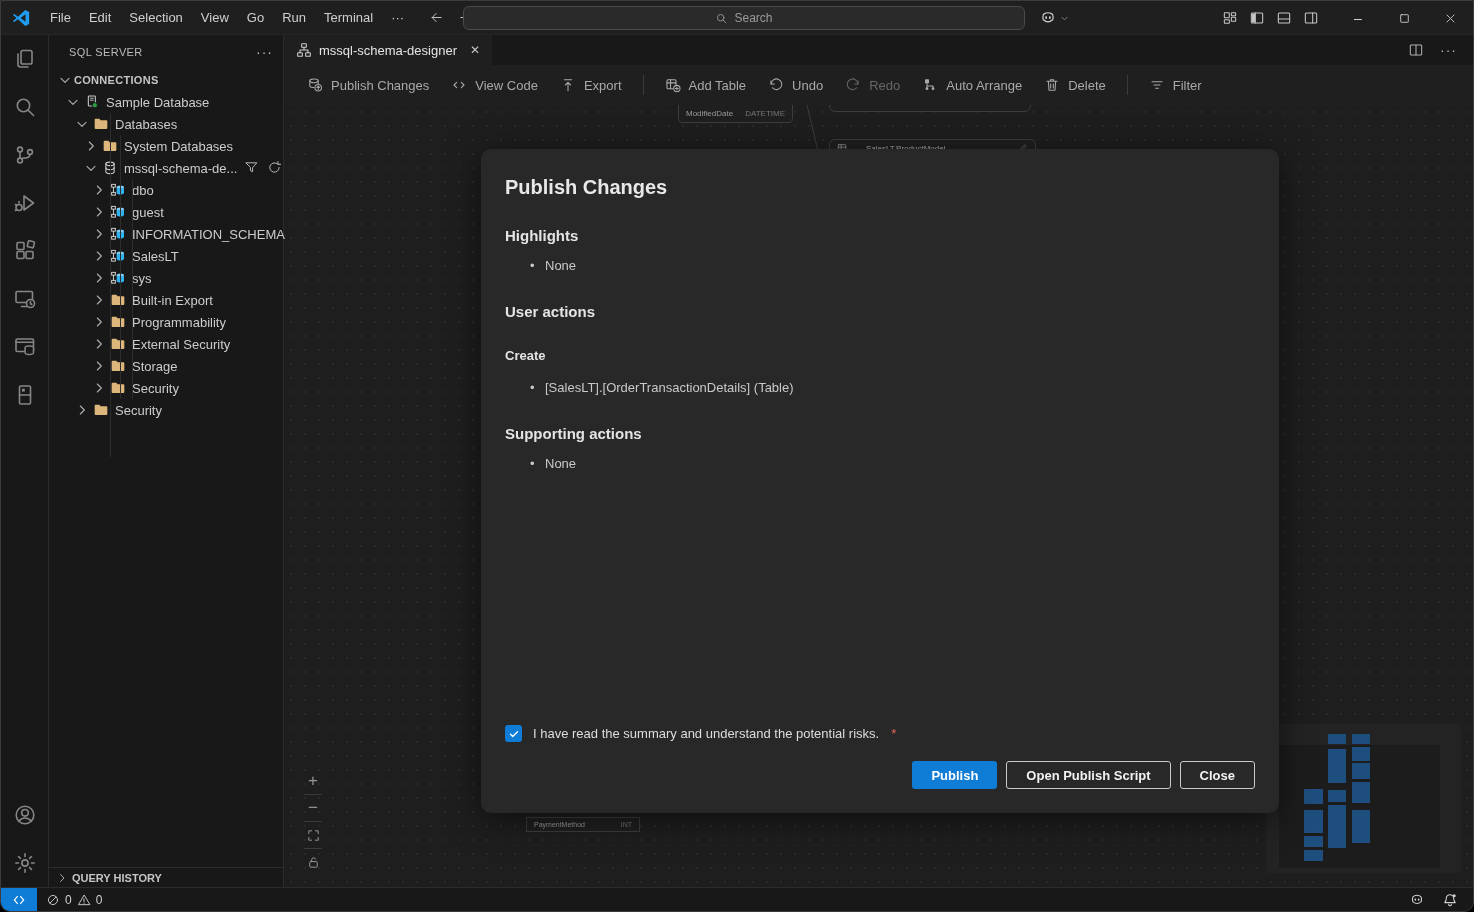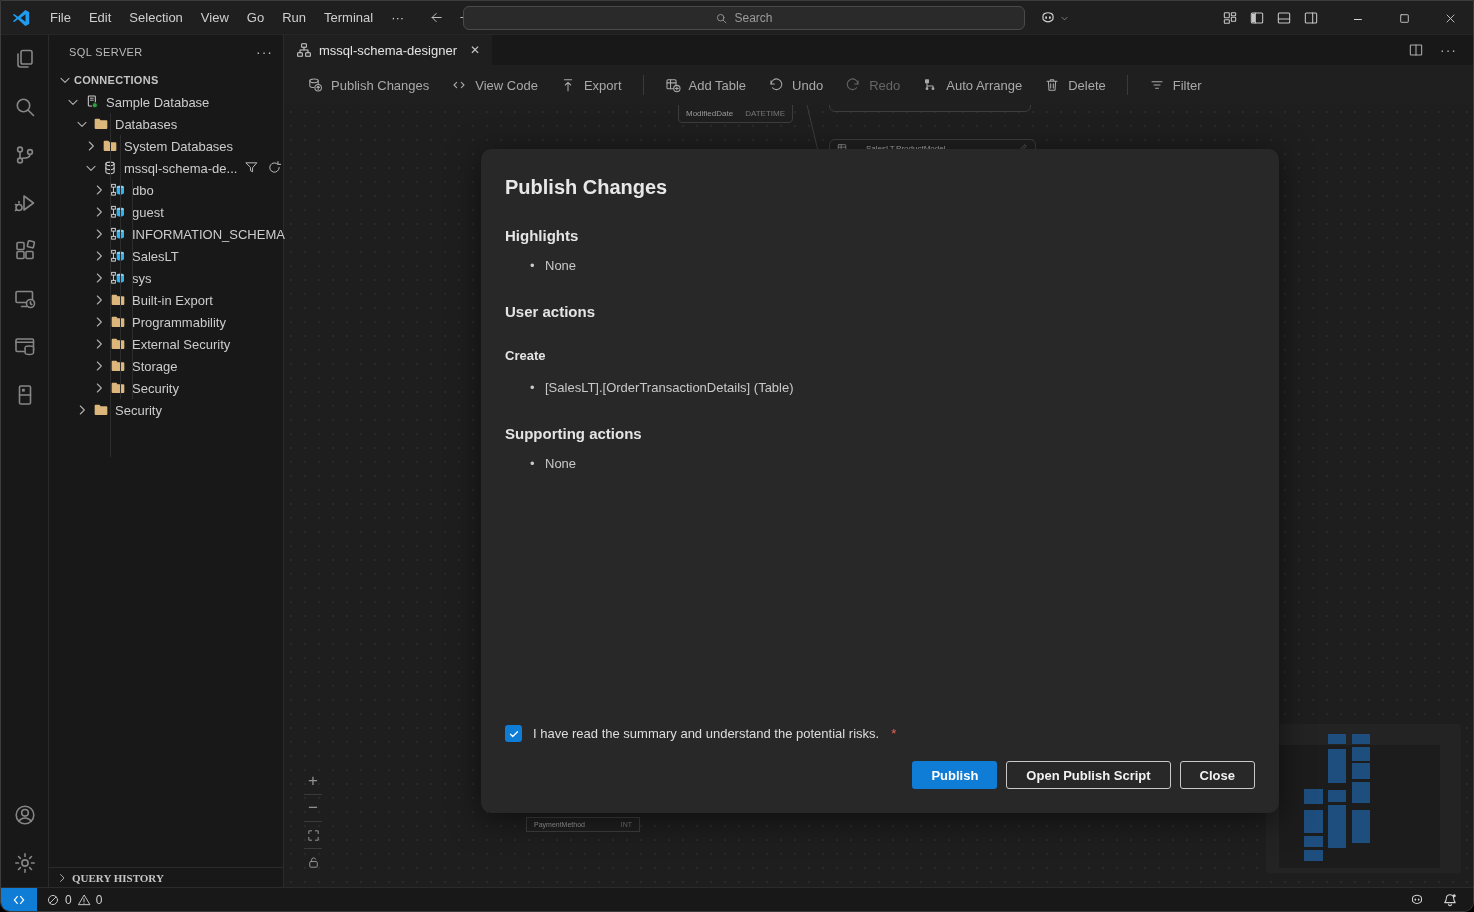--- a/index.html
+++ b/index.html
@@ -52,21 +52,21 @@
   .tree-row { height:22px; display:flex; align-items:center; gap:1px; color:#cccccc; white-space:nowrap; }
   .tree-row.bold .tree-label { font-weight:700; font-size:11px; color:#c5c5c5; letter-spacing:.3px; }
   .tree-chevron { width:16px; height:16px; color:#b0b0b0; flex:none; display:inline-flex; }
   .tree-chevron svg { width:16px; height:16px; }
   .tree-icon { width:16px; height:16px; margin:0 5px 0 2px; }
   .tree-label { font-size:13px; }
   .tree-action { width:16px; height:16px; margin-left:6px; color:#b8b8b8; display:inline-flex; }
   .tree-action svg { width:15px; height:15px; }
   .guide { position:absolute; width:1px; background:#2d2d2d; }
   .query-history { position:absolute; left:0; right:0; bottom:0; height:20px; border-top:1px solid #2b2b2b;
-    display:flex; align-items:center; gap:3px; padding-left:6px; font-weight:700; font-size:11px; color:#c5c5c5;font-family:Liberation Serif, serif; }
+    display:flex; align-items:center; gap:3px; padding-left:6px; font-weight:700; font-size:11px; color:#c5c5c5; }
   .query-history .icon { width:14px; height:14px; color:#b0b0b0; }
 
   
   .main { position:absolute; left:283px; top:34px; right:0; bottom:24px; }
   .tabbar { height:30px; background:#181818; display:flex; align-items:stretch; }
   .tab { background:#1f1f1f; display:flex; align-items:center; gap:7px; padding:0 12px; color:#e4e4e4; font-size:13px; }
   .tab .icon { width:16px; height:16px; color:#cfcfcf; }
   .tab-close { color:#c5c5c5; font-size:12px; margin-left:6px; }
   .tab-actions { margin-left:auto; display:flex; align-items:center; gap:16px; padding-right:16px; color:#adadad; }
   .tab-actions .icon { width:16px; height:16px; }

